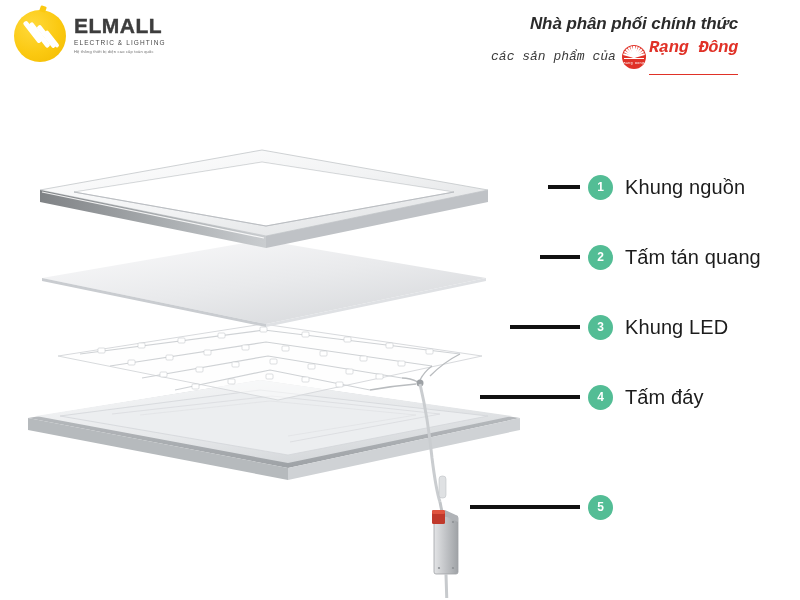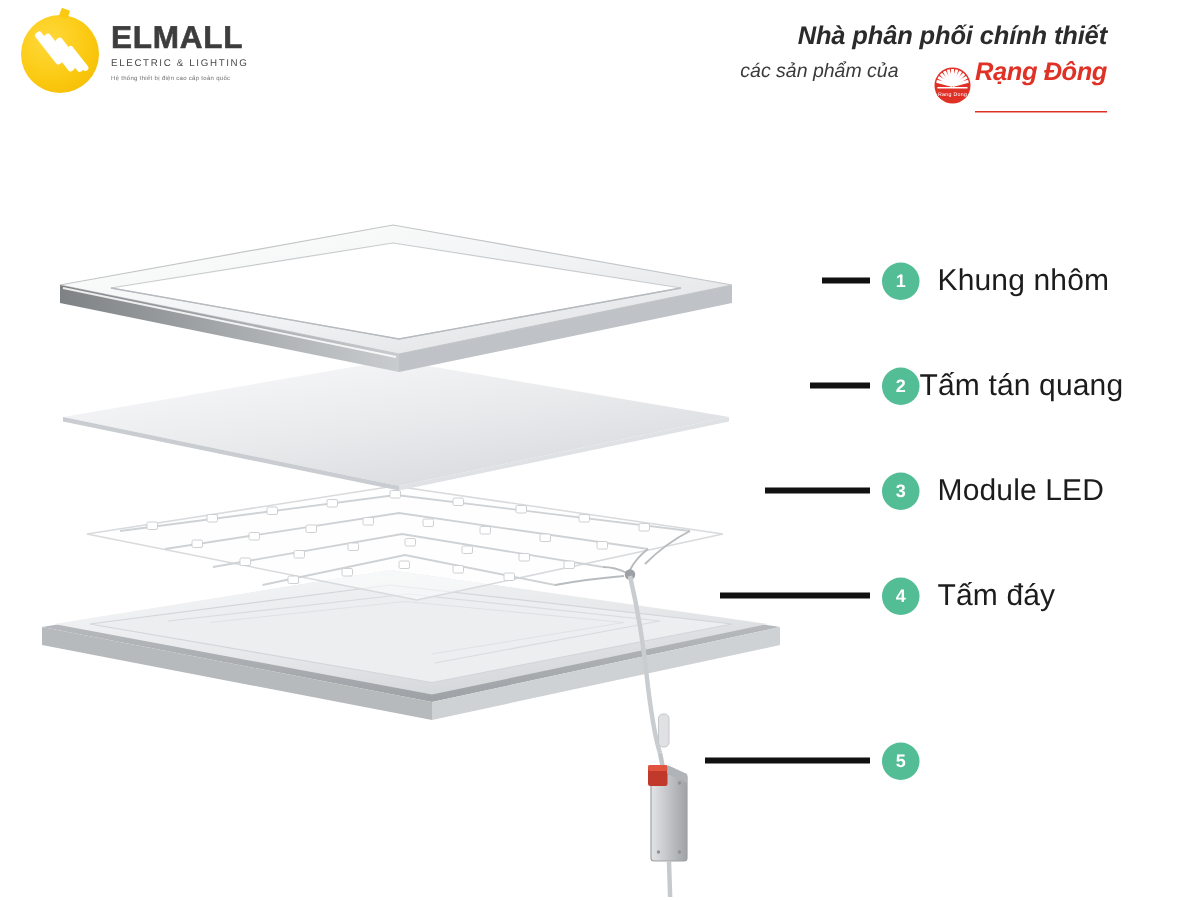--- a/index.html
+++ b/index.html
@@ -101,24 +101,25 @@
   #distributor-line1 {
     font-size: 17px;
     font-weight: bold;
     font-style: italic;
     color: #2b2b2b;
     line-height: 1.15;
     letter-spacing: -0.1px;
   }
   #distributor-line2-row {
     display: flex;
-    align-items: flex-start;
+    align-items: center;
     justify-content: flex-end;
     margin-top: 5px;
-    gap: 24px;
+    gap: 6px;
+    font-family: Liberation Mono, monospace;
   }
   #distributor-line2 {
     font-size: 13px;
     font-style: italic;
     color: #3a3a3a;
   }
   #rangdong-logo {
     display: flex;
     align-items: center;
     gap: 3px;
@@ -230,21 +231,21 @@
     </div>
     <div id="elmall-text">
       <div id="elmall-wordmark">ELMALL</div>
       <div id="elmall-accent"></div>
       <div id="elmall-tagline">ELECTRIC &amp; LIGHTING</div>
       <div id="elmall-subtagline">Hệ thống thiết bị điện cao cấp toàn quốc</div>
     </div>
   </div>
 
   <div id="distributor-block">
-    <div id="distributor-line1">Nhà phân phối chính thiết</div>
+    <div id="distributor-line1">Nhà phân phối chính thức</div>
     <div id="distributor-line2-row">
       <div id="distributor-line2">các sản phẩm của</div>
       <div id="rangdong-logo">
         <div id="rangdong-sun">
           <div class="ray" style="transform:rotate(-75deg)"></div>
           <div class="ray" style="transform:rotate(-60deg)"></div>
           <div class="ray" style="transform:rotate(-45deg)"></div>
           <div class="ray" style="transform:rotate(-30deg)"></div>
           <div class="ray" style="transform:rotate(-15deg)"></div>
           <div class="ray" style="transform:rotate(0deg)"></div>
@@ -408,31 +409,31 @@
 
         <path d="M426 456 L428 520" fill="none" stroke="#c7cacd" stroke-width="3"></path>
       </g>
     </svg>
   </div>
 
   <div id="callouts">
       <div class="callout" style="top: 85px; left: 548px;">
         <div class="leader-line" style="width: 32px; margin-right: 8px;"></div>
         <div class="callout-badge" style="background: rgb(83, 189, 149);">1</div>
-        <div class="callout-label" style="margin-left: 12px;">Khung nhôm</div>
+        <div class="callout-label" style="margin-left: 12px;">Khung nguồn</div>
       </div>
       <div class="callout" style="top: 155px; left: 540px;">
         <div class="leader-line" style="width: 40px; margin-right: 8px;"></div>
         <div class="callout-badge" style="background: rgb(83, 189, 149);">2</div>
-        <div class="callout-label" style="">Tấm tán quang</div>
+        <div class="callout-label" style="margin-left: 12px;">Tấm tán quang</div>
       </div>
       <div class="callout" style="top: 225px; left: 510px;">
         <div class="leader-line" style="width: 70px; margin-right: 8px;"></div>
         <div class="callout-badge" style="background: rgb(83, 189, 149);">3</div>
-        <div class="callout-label" style="margin-left: 12px;">Module LED</div>
+        <div class="callout-label" style="margin-left: 12px;">Khung LED</div>
       </div>
       <div class="callout" style="top: 295px; left: 480px;">
         <div class="leader-line" style="width: 100px; margin-right: 8px;"></div>
         <div class="callout-badge" style="background: rgb(83, 189, 149);">4</div>
         <div class="callout-label" style="margin-left: 12px; text-align: right;">Tấm đáy</div>
       </div>
       <div class="callout" style="top: 405px; left: 470px;">
         <div class="leader-line" style="width: 110px; margin-right: 8px;"></div>
         <div class="callout-badge" style="background: rgb(83, 189, 149);">5</div>
       </div>

